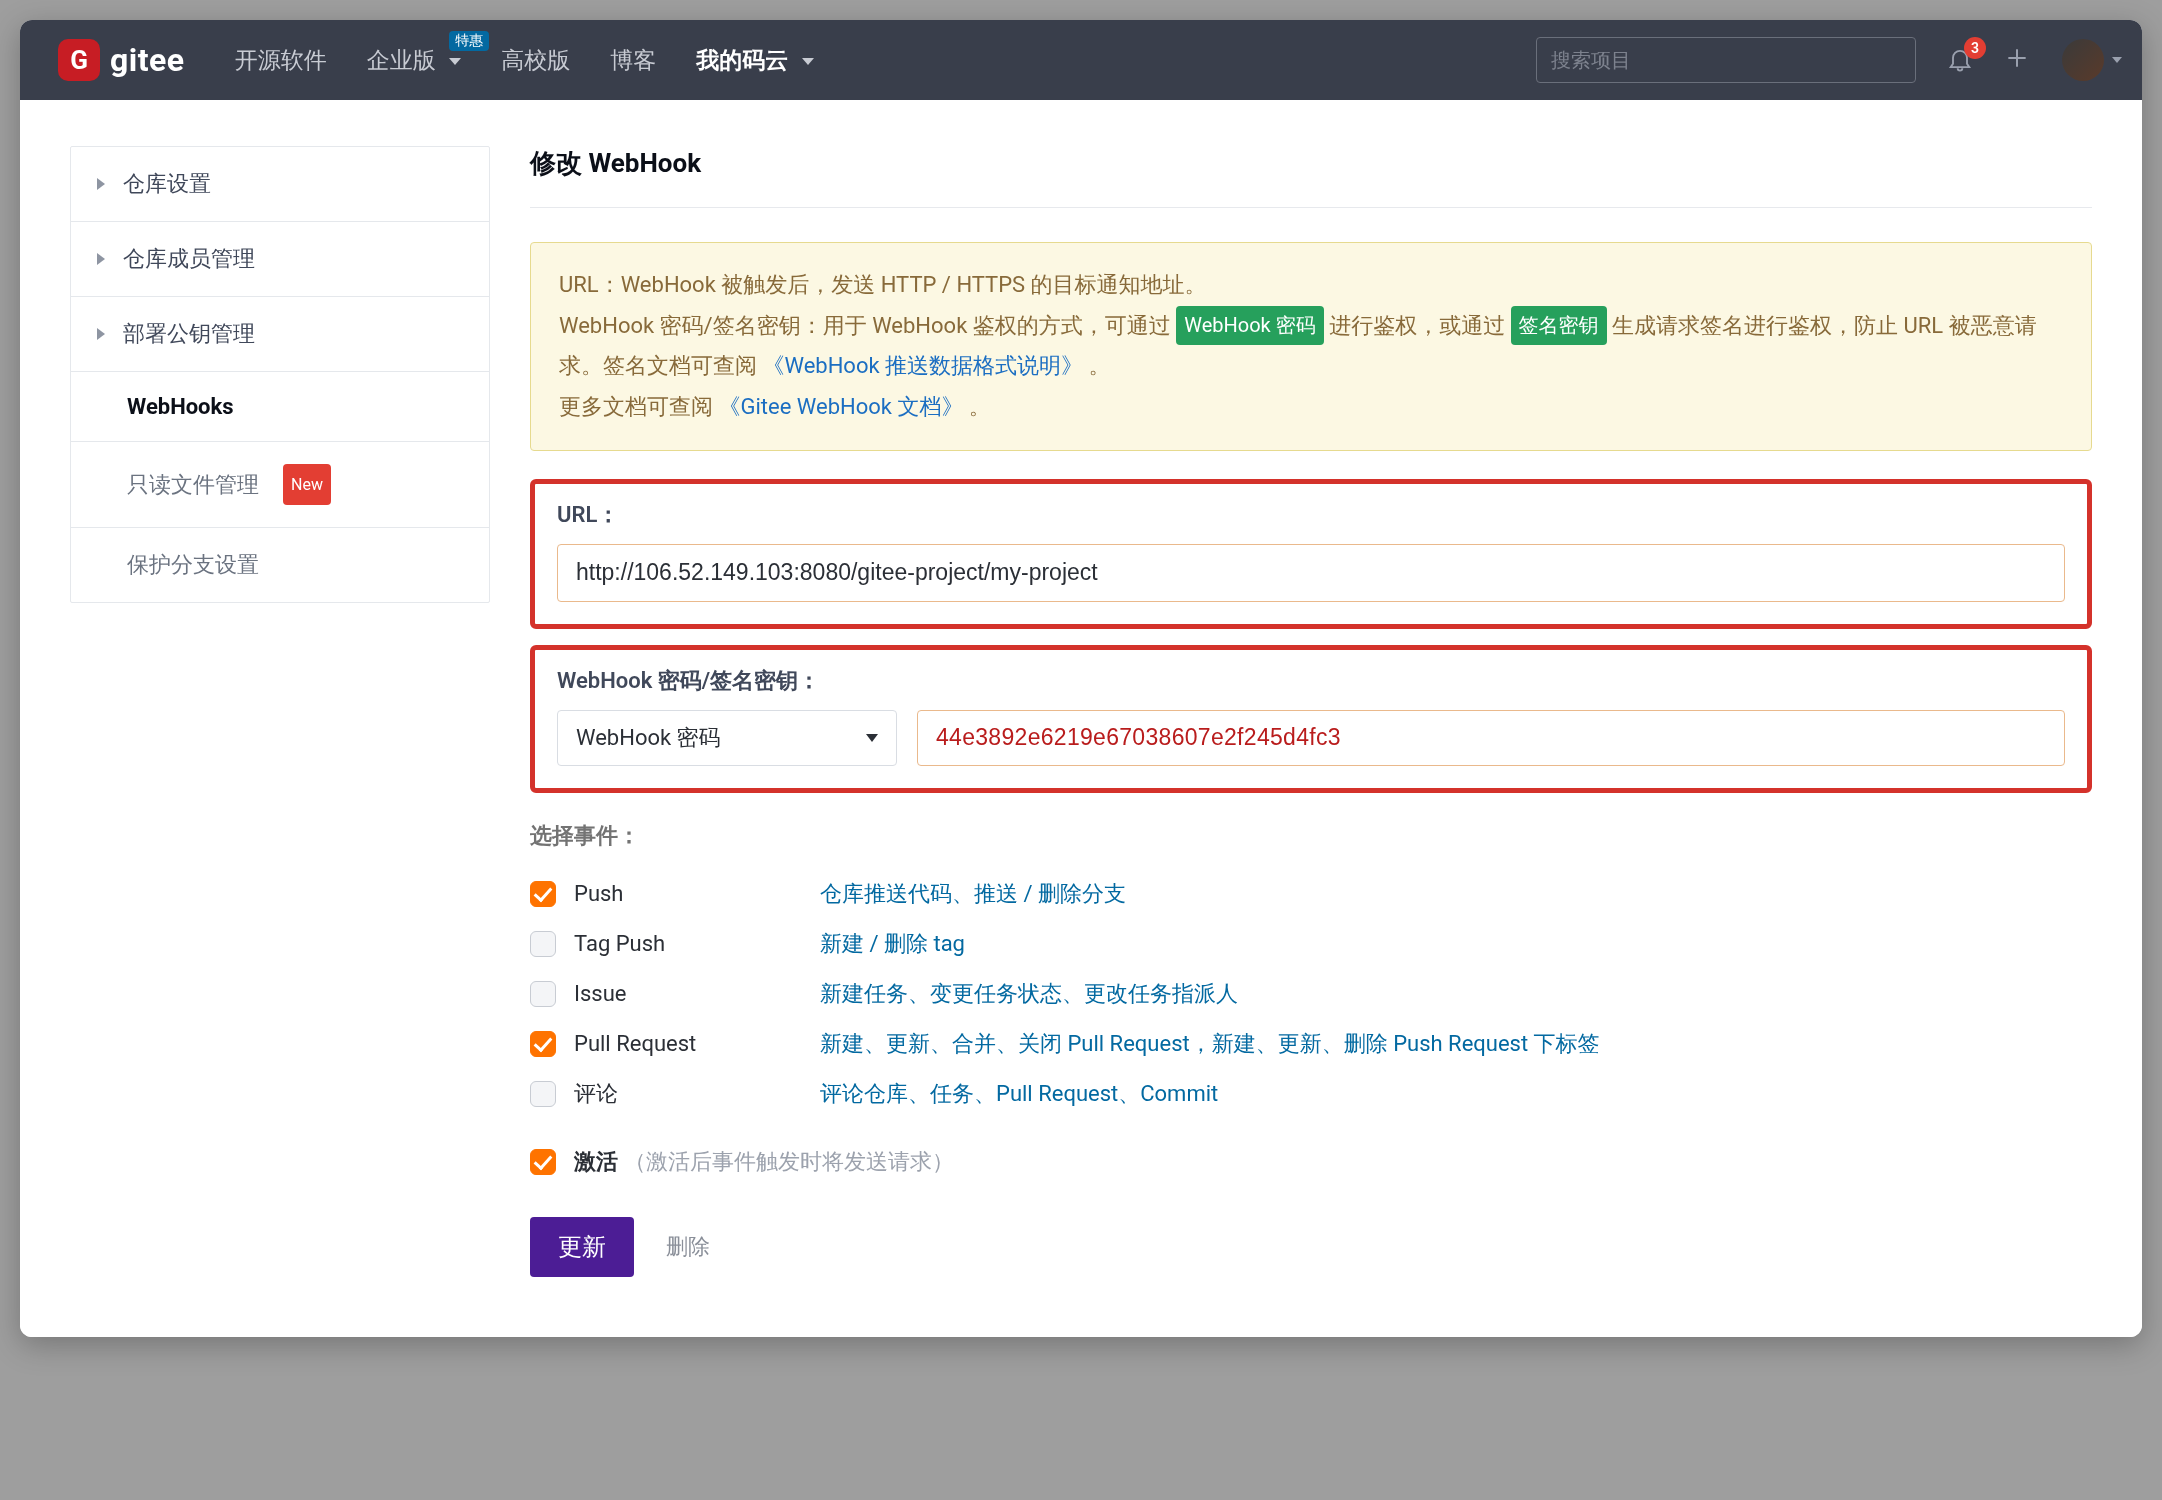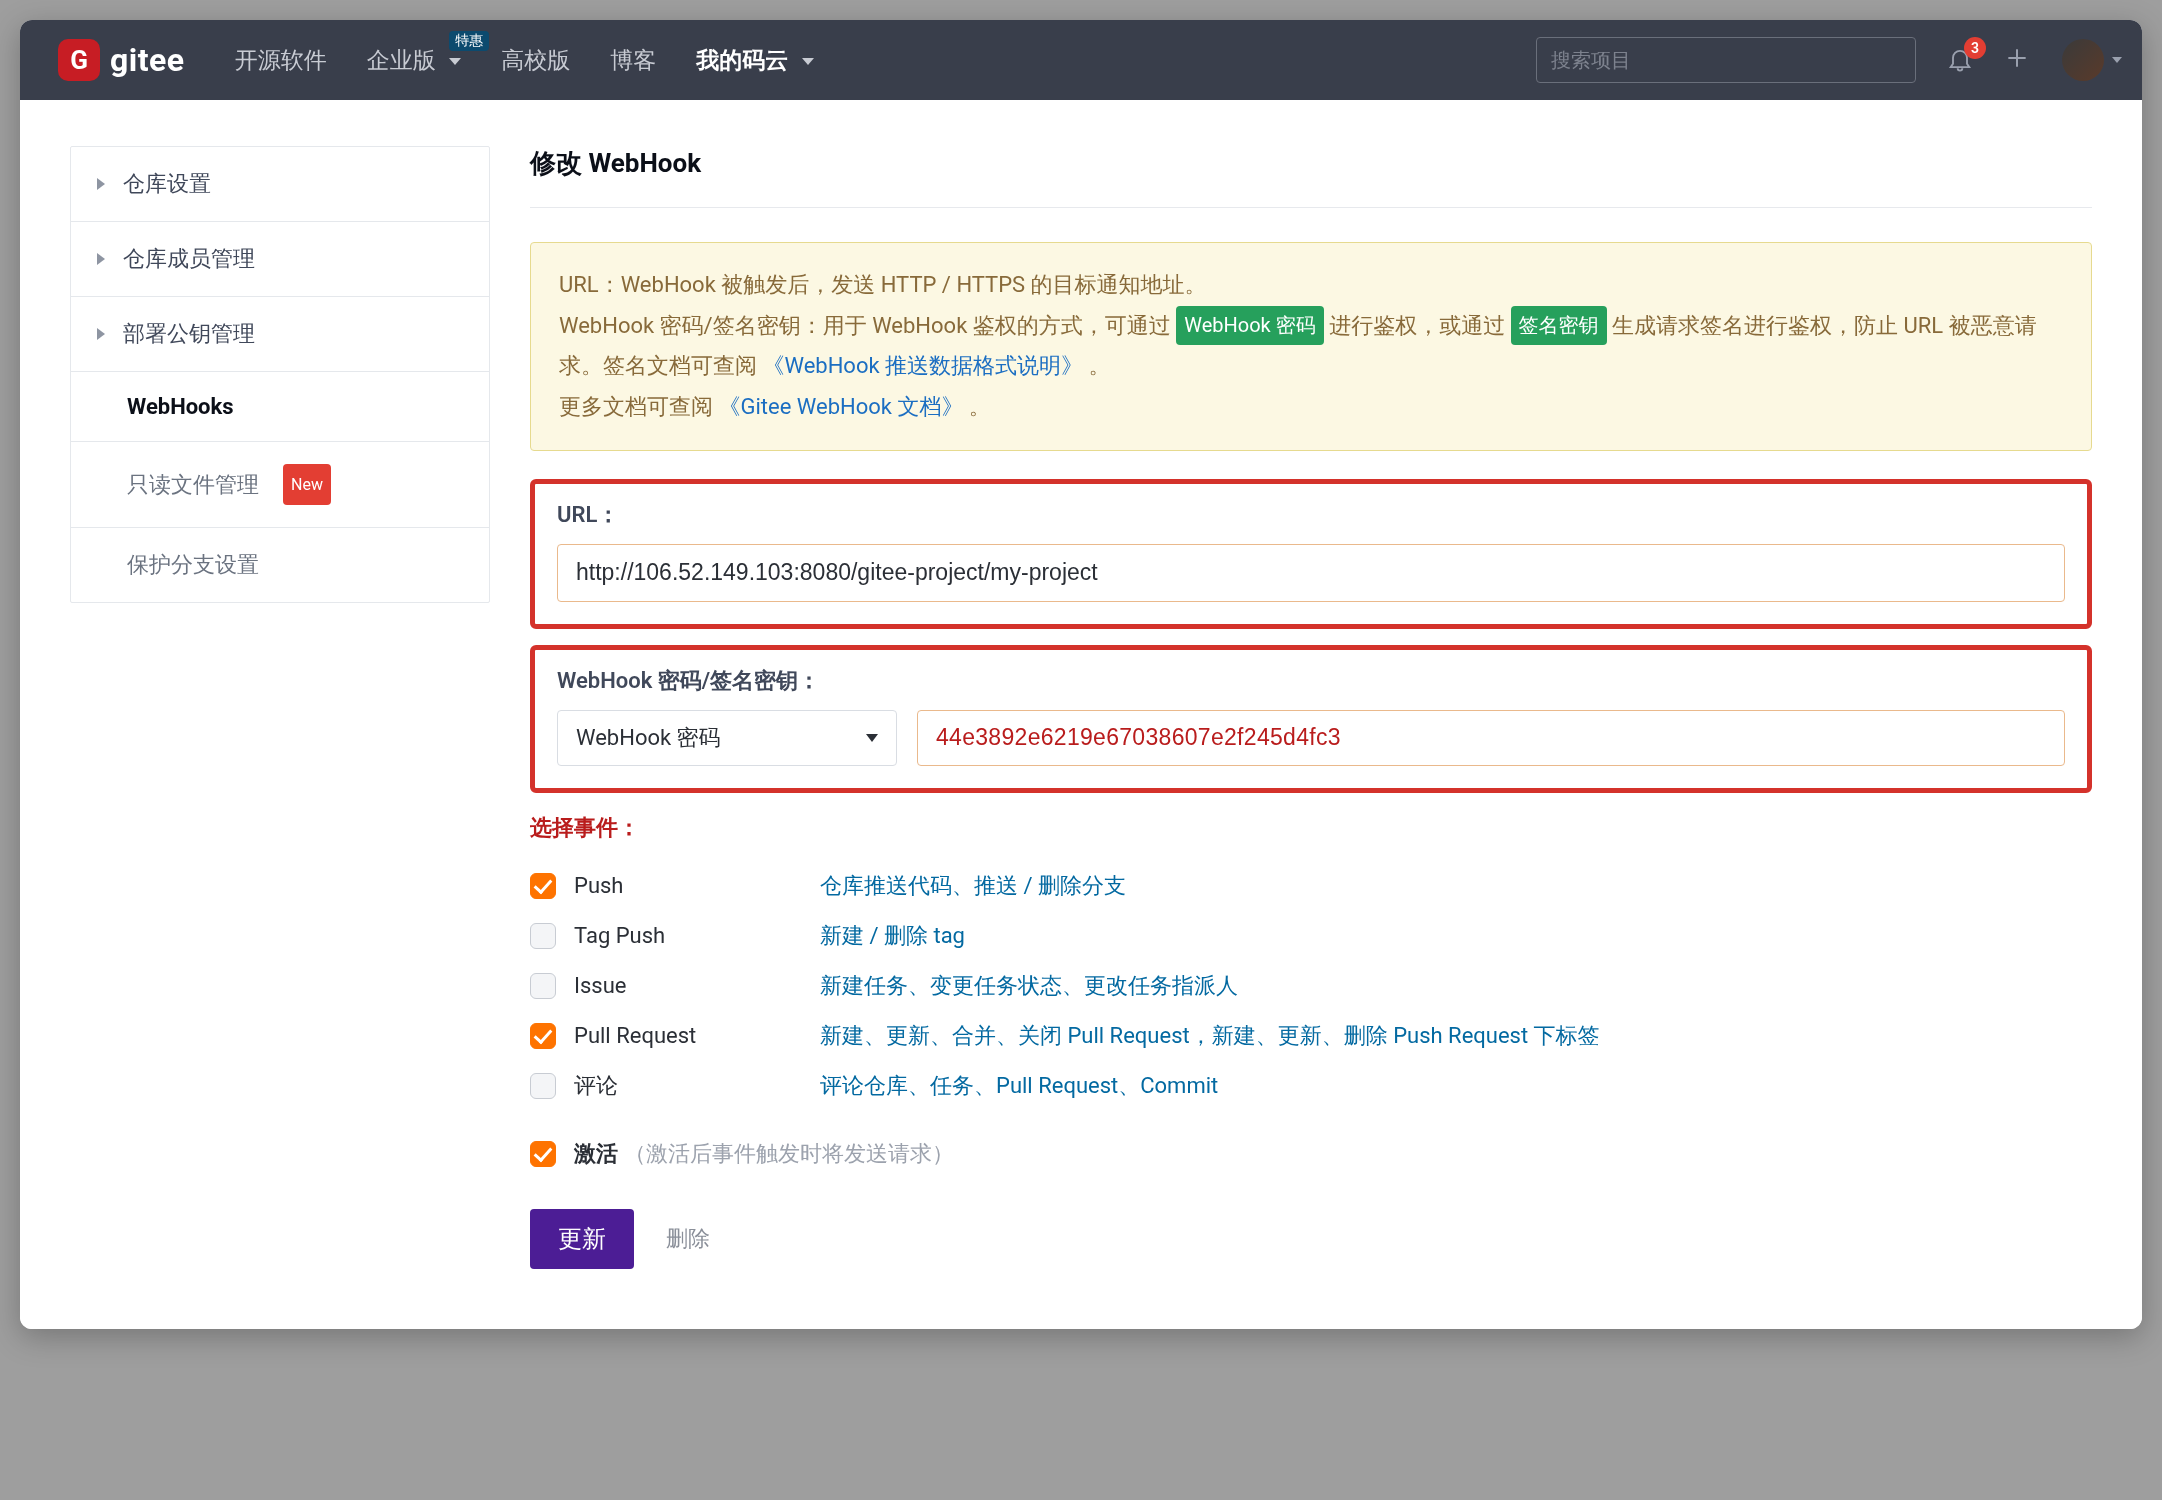--- a/index.html
+++ b/index.html
@@ -43,21 +43,21 @@
   .nav { display: flex; align-items: center; gap: 40px; }
   .nav-item { font-size: 23px; color: #c8cbd3; cursor: pointer; position: relative; }
   .nav-item.bold { color: #fff; font-weight: 600; }
   .nav-dropdown::after {
     content: ""; display: inline-block; margin-left: 8px;
     border-left: 6px solid transparent; border-right: 6px solid transparent;
     border-top: 7px solid #c8cbd3; vertical-align: middle;
   }
   .nav-promo {
     position: absolute; top: -14px; right: -28px;
-    background: #0c4a6e; color: #fff; font-size: 14px;
+    background: #0369a1; color: #fff; font-size: 14px;
     padding: 1px 6px; border-radius: 4px; font-weight: 500;
   }
   .spacer { flex: 1; }
   .search {
     width: 380px; height: 46px;
     background: transparent;
     border: 1px solid #6a6f7b;
     border-radius: 4px;
     padding: 0 14px;
     color: #c8cbd3; font-size: 20px;
@@ -163,21 +163,21 @@
     border: 1px solid #d9dde3; border-radius: 4px;
     display: flex; align-items: center; justify-content: space-between;
     padding: 0 18px; font-size: 22px; color: #2b2f36;
     background: #fff; cursor: pointer;
   }
   .select .chev {
     width:0;height:0;border-left:6px solid transparent;border-right:6px solid transparent;border-top:8px solid #2b2f36;
   }
   .secret-input { flex:1; height:56px; border:1px solid #eab98c; border-radius:4px; padding:0 18px; font-size:23px; color:#b91c1c; outline:none; letter-spacing:.3px; }
 
-  .section-label { font-size: 22px; font-weight: 600; color: #b91c1c; margin: 20px 0 18px 0; }
+  .section-label { font-size: 22px; font-weight: 600; color: #737373; margin: 28px 0 18px 0; }
 
   .event-row { display: flex; align-items: center; padding: 10px 0; font-size: 22px; }
   .chk {
     width: 26px; height: 26px; border-radius: 6px;
     border: 1px solid #c8ccd3; background: #f4f5f7;
     margin-right: 18px; flex-shrink:0; position: relative; cursor:pointer;
   }
   .chk.checked { background: #fe7300; border-color: #fe7300; }
   .chk.checked::after {
     content: ""; position: absolute; left: 7px; top: 2px;

